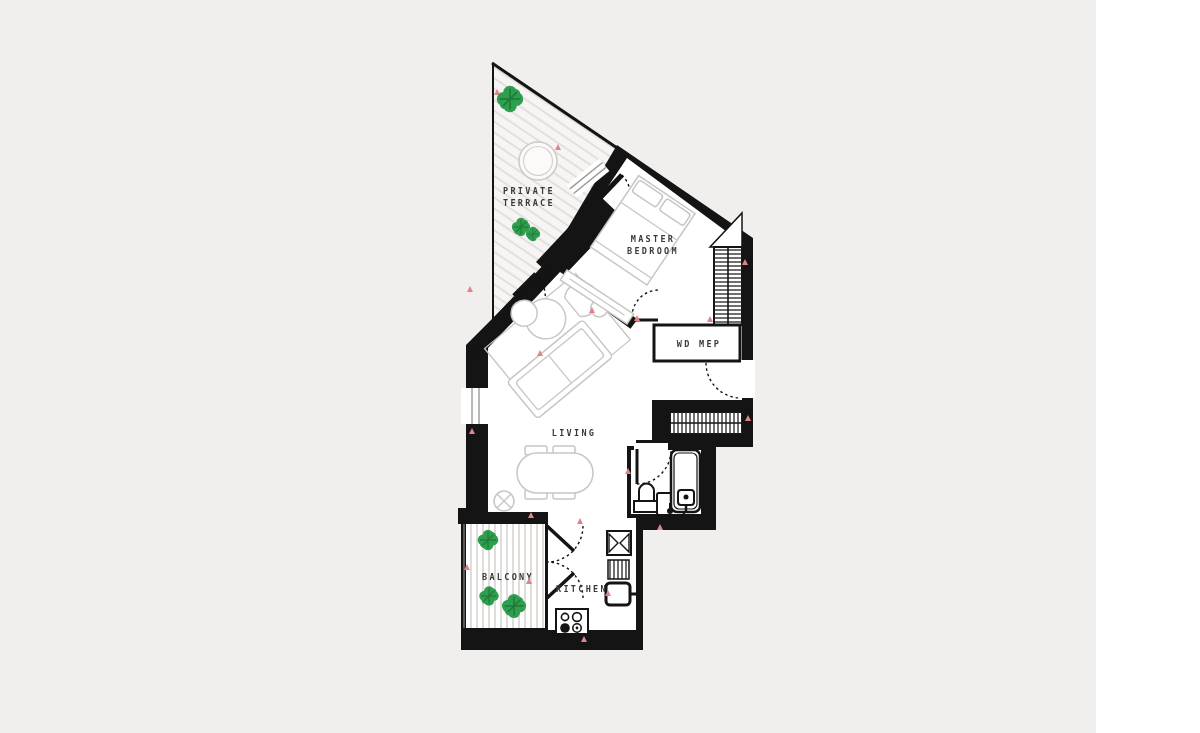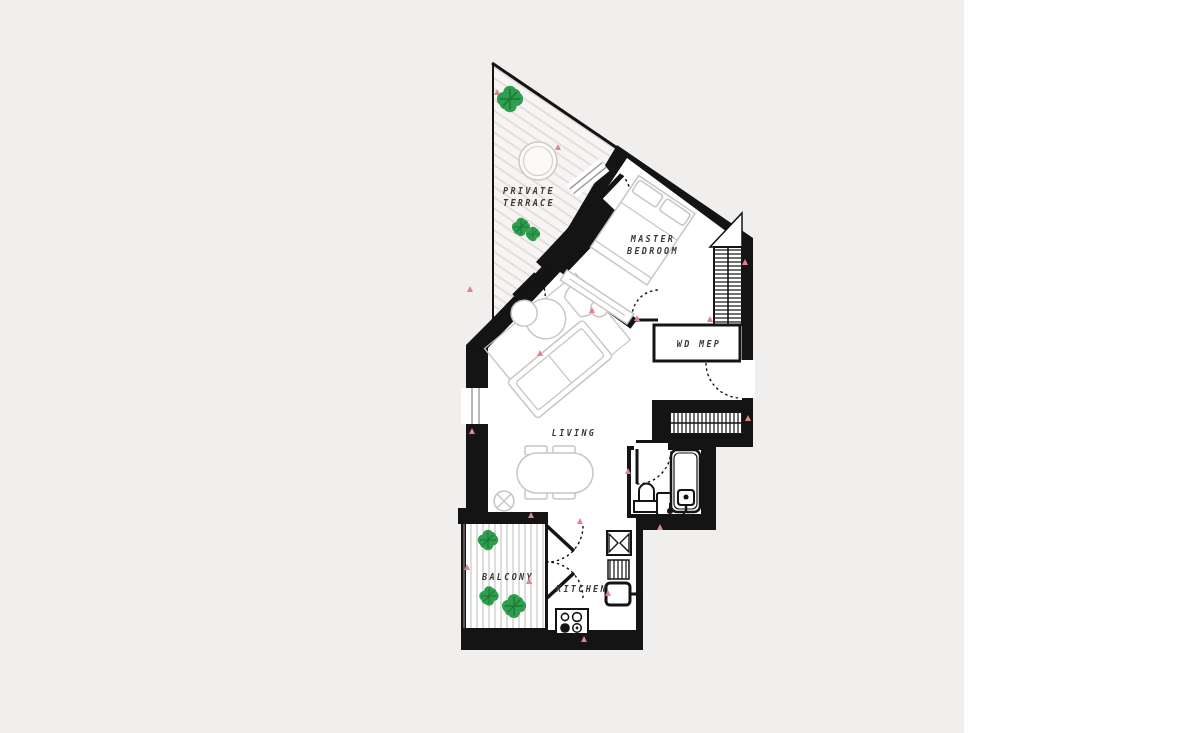--- a/index.html
+++ b/index.html
@@ -1,16 +1,16 @@
 <!DOCTYPE html>
 <html><head>
 <meta charset="utf-8">
 <style>
   html,body{margin:0;padding:0;}
-  .stage{width:964px;height:733px;position:relative;overflow:hidden;background:#fde047;font-style:italic;}
+  .stage{width:1096px;height:733px;position:relative;overflow:hidden;background:#fde047;}
   svg{display:block;}
   .room-label{
     font-family:"DejaVu Sans Mono","Liberation Mono",monospace;
     font-weight:bold;font-size:8.5px;letter-spacing:2.3px;
     fill:#3a3a3a;text-anchor:middle;
   }
   .furn{stroke:#c9c6c3;stroke-width:1.5;fill:#ffffff;}
   .furnline{stroke:#c9c6c3;stroke-width:1.3;fill:none;}
   .doorarc{stroke:#141414;stroke-width:1.4;fill:none;stroke-dasharray:2.5,3;}
   .appl{stroke:#141414;stroke-width:2;fill:#ffffff;}

